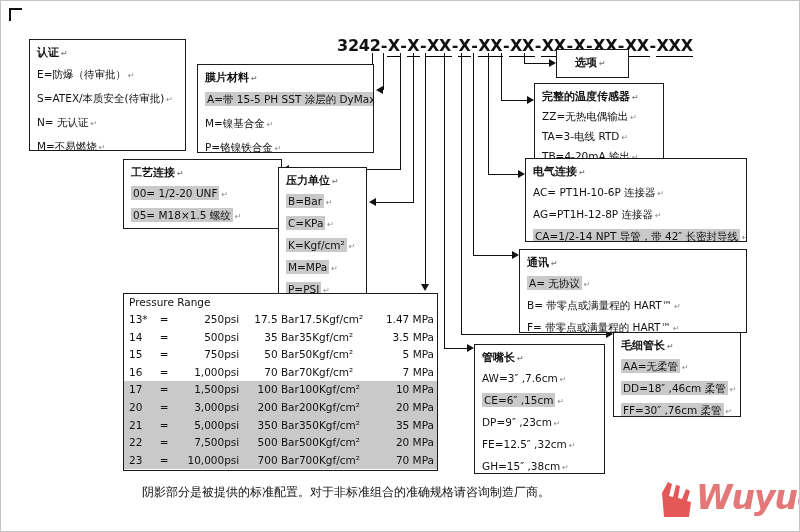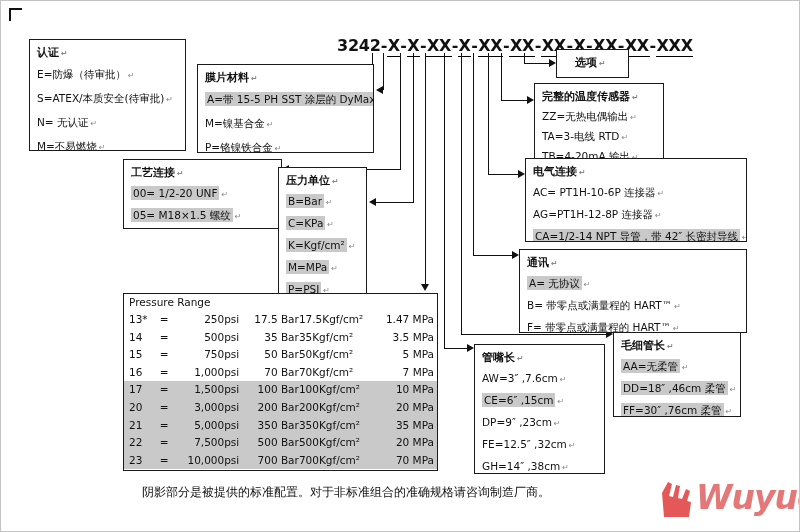--- a/index.html
+++ b/index.html
@@ -170,21 +170,21 @@
       </div>
   </div>
 
   <div class="obox" style="left:473px;top:343px;width:131px;height:130px;">
     <div class="title cr">管嘴长</div>
     <div>
         <div class="oline cr"><span>AW=3″ ,7.6cm</span></div>
         <div class="oline cr"><span class="hl">CE=6″ ,15cm</span></div>
         <div class="oline cr"><span>DP=9″ ,23cm</span></div>
         <div class="oline cr"><span>FE=12.5″ ,32cm</span></div>
-        <div class="oline cr"><span>GH=14″ ,38cm</span></div>
+        <div class="oline cr"><span>GH=15″ ,38cm</span></div>
       </div>
   </div>
 
   <div class="obox" style="left:612px;top:331px;width:128px;height:85px;">
     <div class="title cr">毛细管长</div>
     <div>
         <div class="oline cr"><span class="hl">AA=无柔管</span></div>
         <div class="oline cr"><span class="hl">DD=18″ ,46cm 柔管</span></div>
         <div class="oline cr"><span class="hl">FF=30″ ,76cm 柔管</span></div>
       </div>

